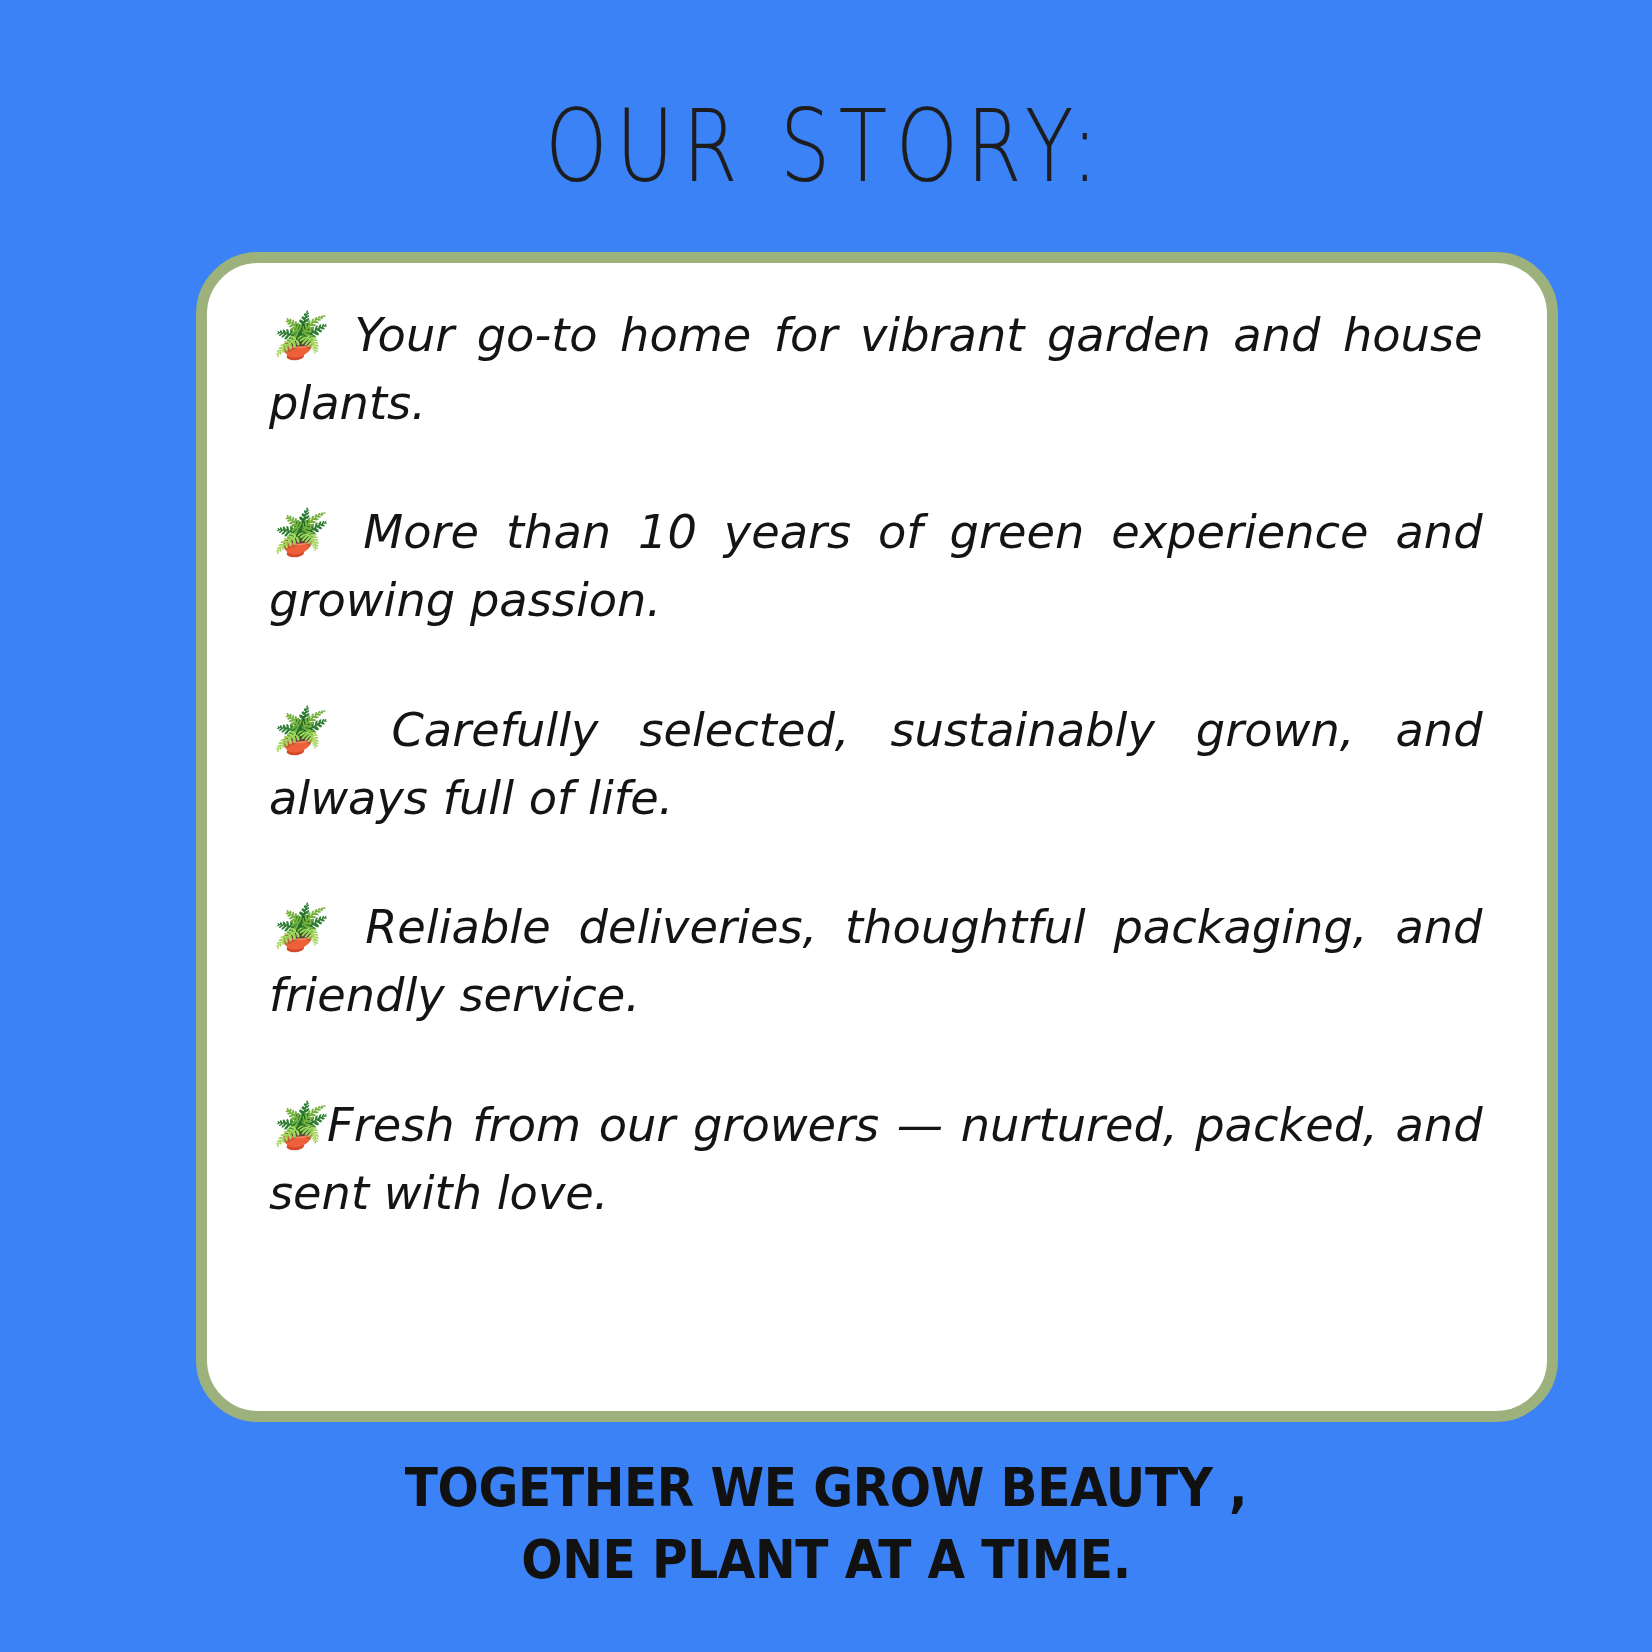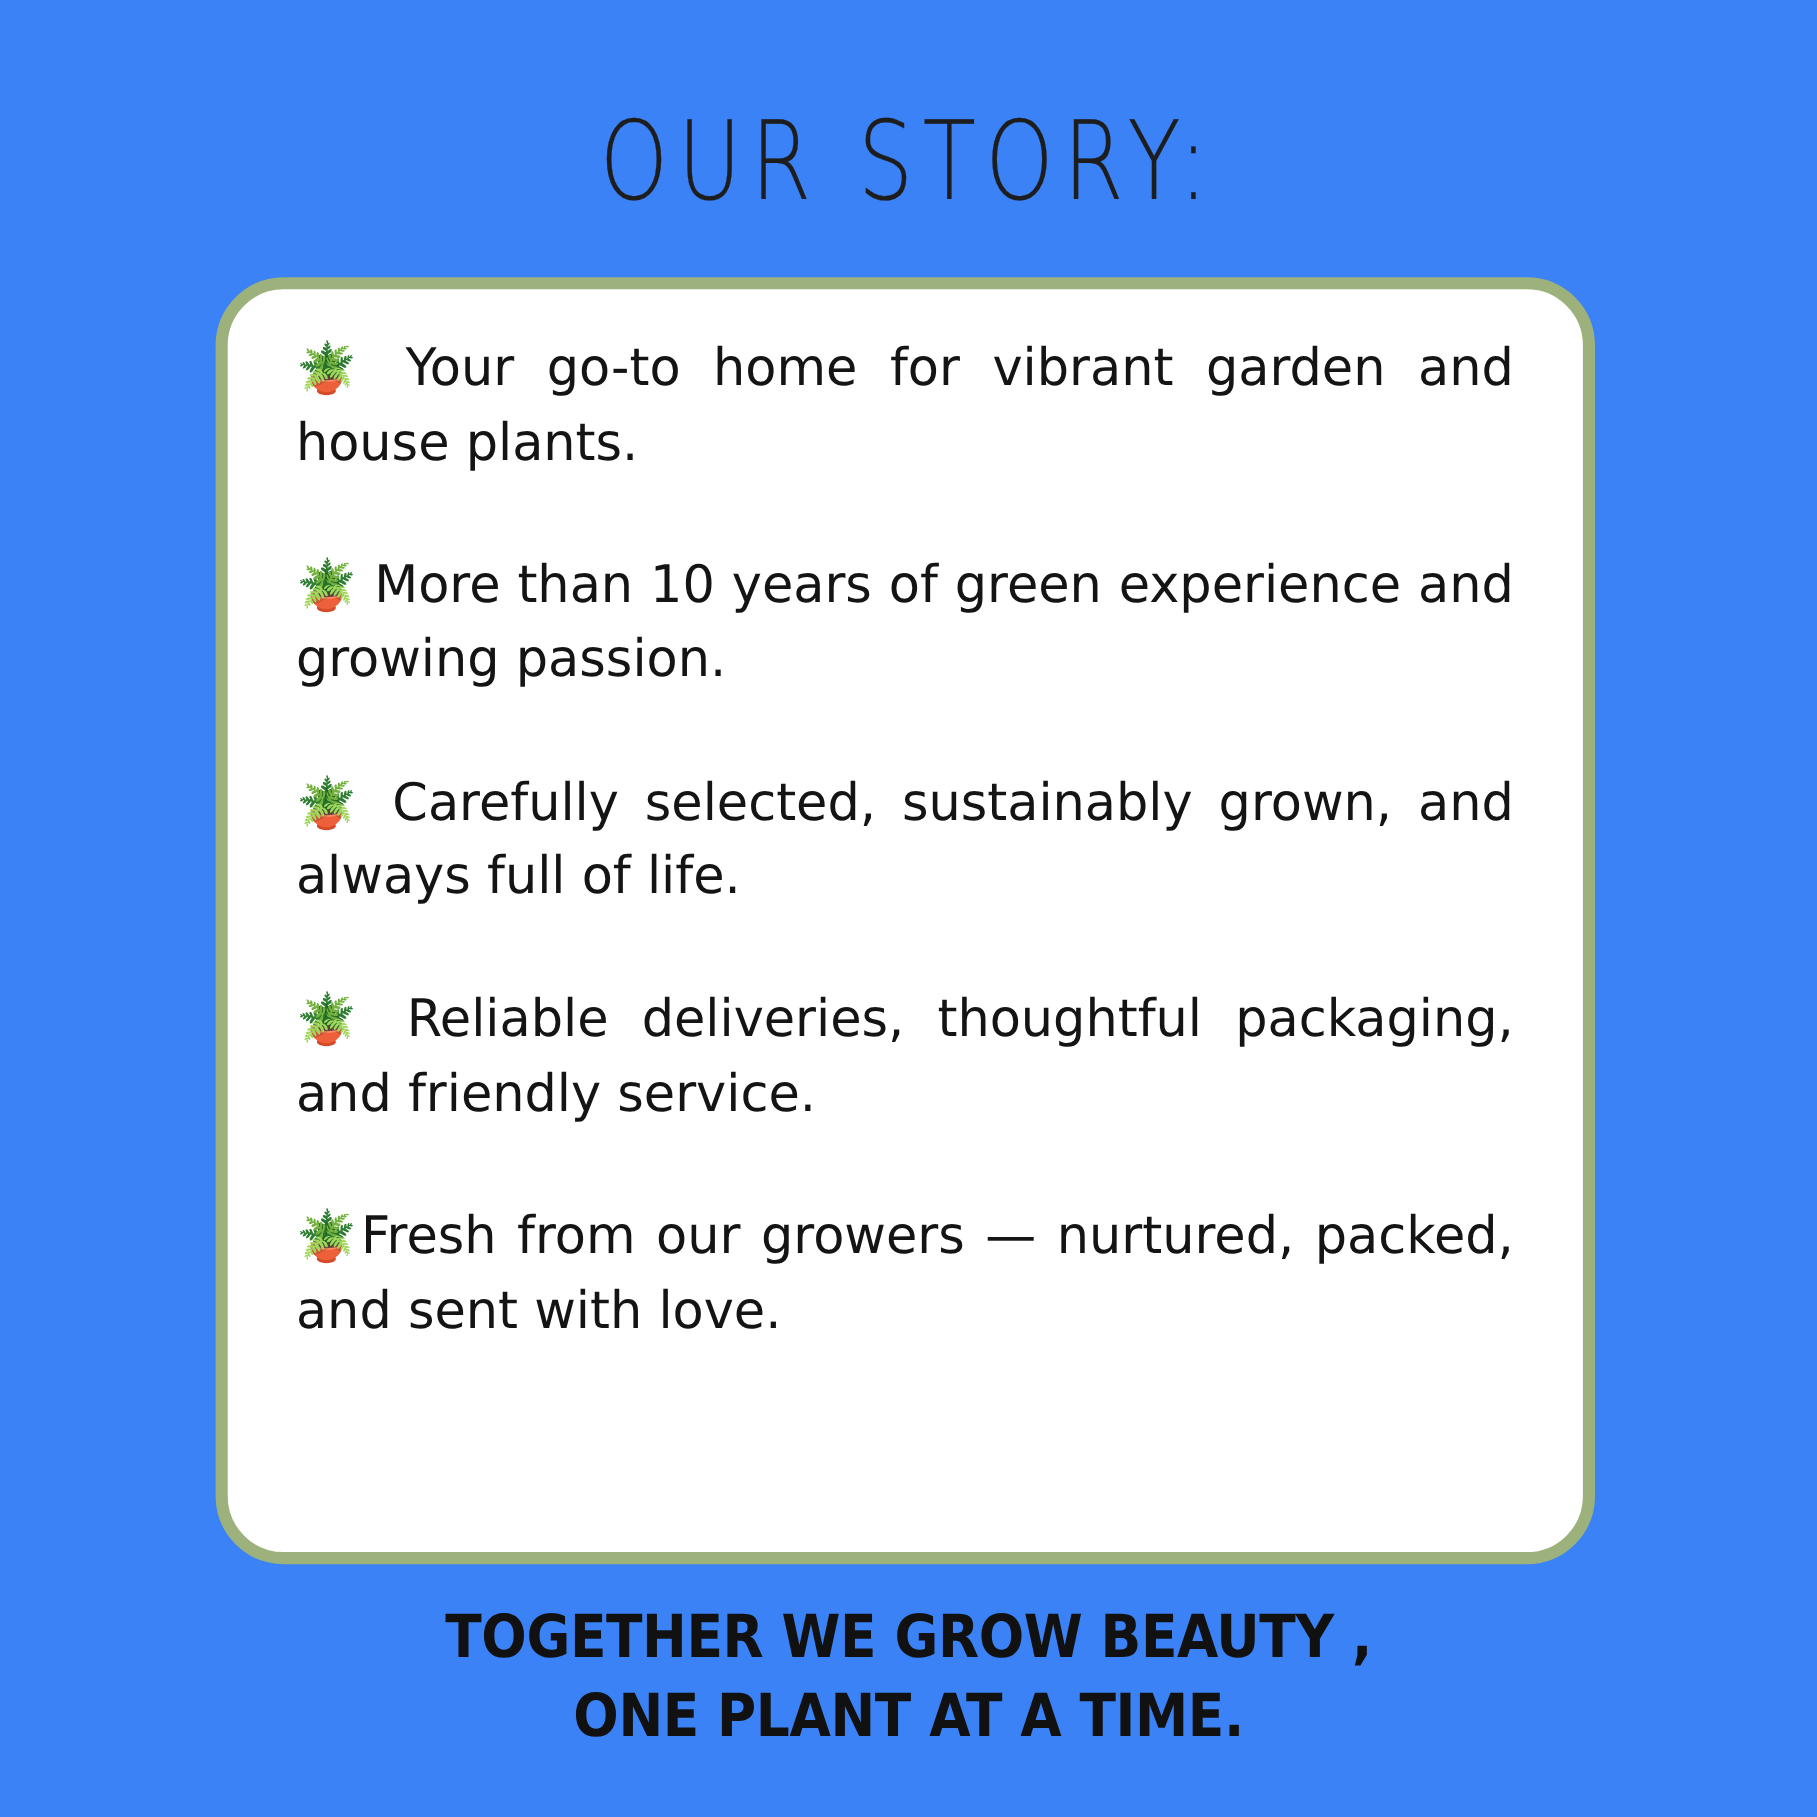--- a/index.html
+++ b/index.html
@@ -40,25 +40,26 @@
     transform: scaleX(0.86) scaleY(1.08);
     transform-origin: center top;
     white-space: nowrap;
   }
 
   
   .story-card {
     position: absolute;
     left: 196px;
     top: 252px;
-    width: 1254px;
+    width: 1362px;
     height: 1170px;
     border: 11px solid #9cb17c;
     border-radius: 62px;
     background: #ffffff;
+    font-style: italic;
   }
 
   .card-inner {
     position: absolute;
     left: 62px;
     top: 38px;
     right: 46px;
     bottom: 30px;
   }
 

